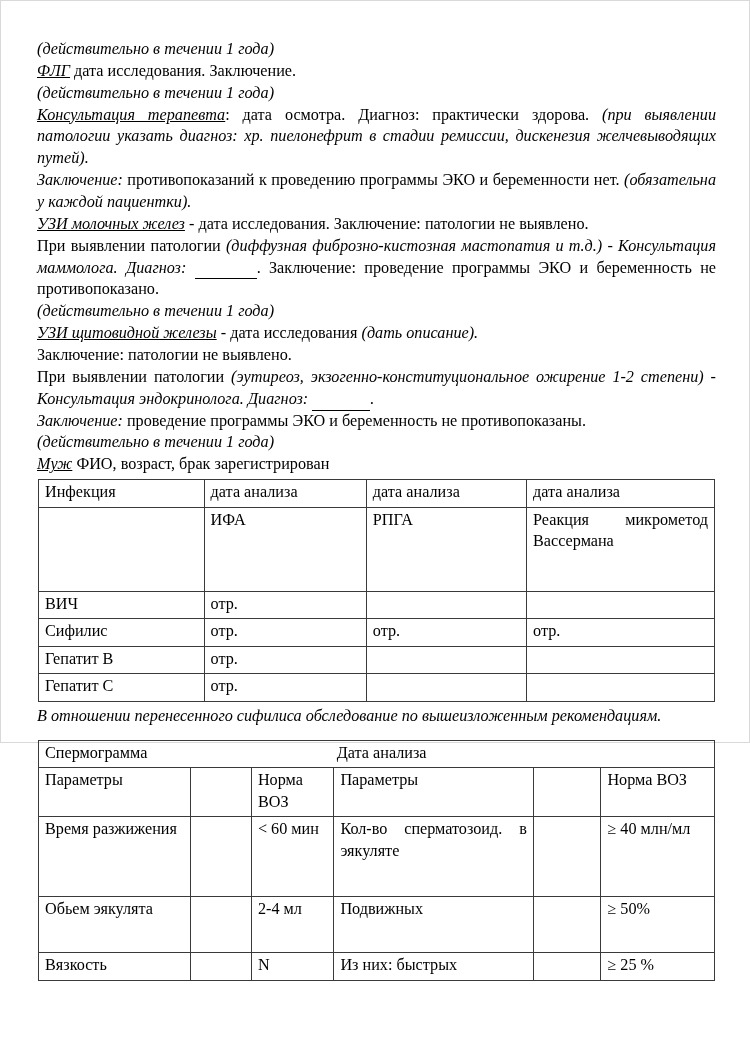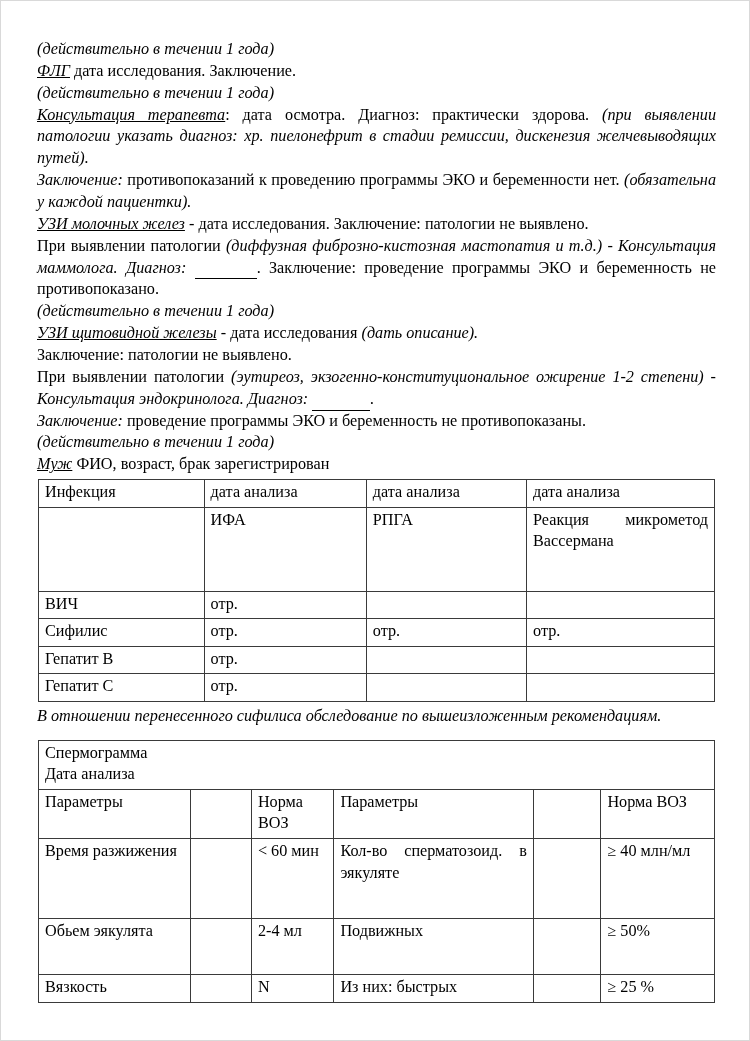--- a/index.html
+++ b/index.html
@@ -10,21 +10,21 @@
     width: 750px;
     height: 1041px;
     background: #ffffff;
     font-family: "Liberation Serif", "DejaVu Serif", serif;
     color: #000000;
     overflow: hidden;
   }
   .page {
     position: relative;
     width: 750px;
-    height: 1041px;
+    height: 743px;
     background: #ffffff;
     box-sizing: border-box;
     border: 1px solid #d9d9d9;
     padding: 38px 33px 0 36px;
   }
   .doc {
     font-size: 16.2px;
     line-height: 1.35;
     text-align: justify;
   }
@@ -70,21 +70,20 @@
   td.just { text-align: justify; }
   .tbl-wrap { padding: 0 1px; }
 
   .midtext {
     margin: 4px 0 12px 0;
     font-style: italic;
     text-align: justify;
   }
   .spermo-head-inner {
     display: flex;
-    flex-direction: column;
   }
   .spermo-head-inner .t1 { width: 44%; }
   .spermo-head-inner .t2 { flex: 1; }
 </style>
 </head>
 <body>
 
 <div class="page">
   <div class="doc">
 

